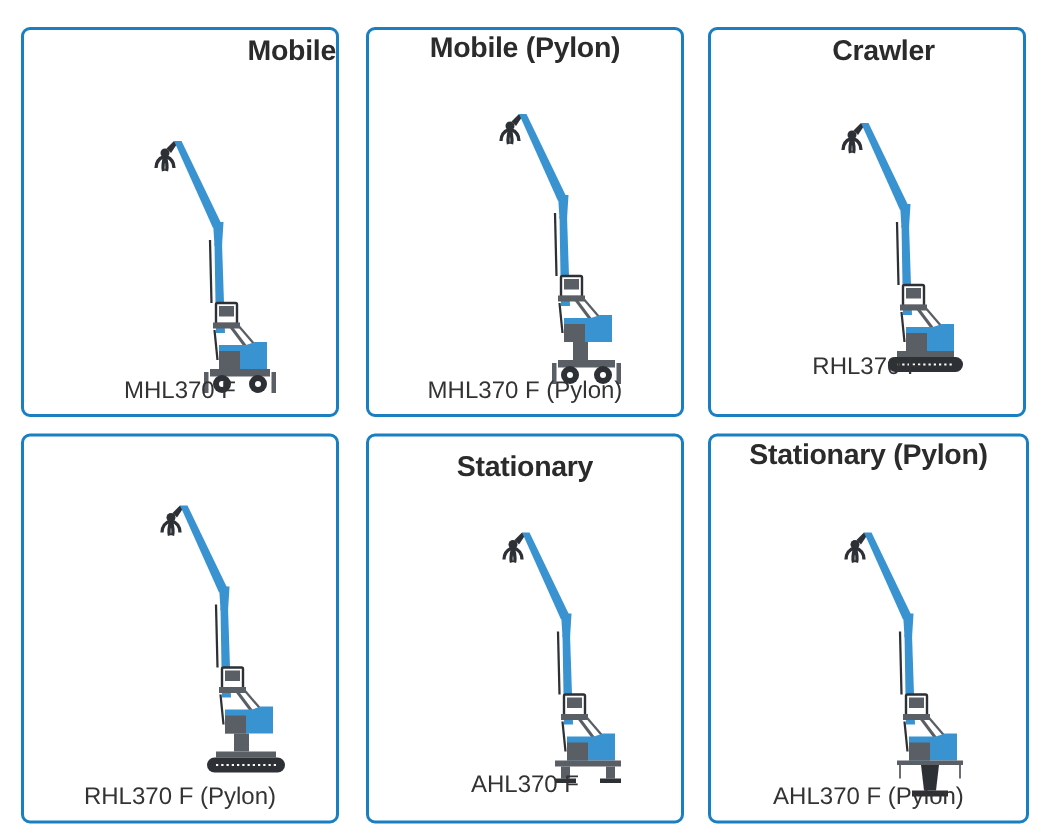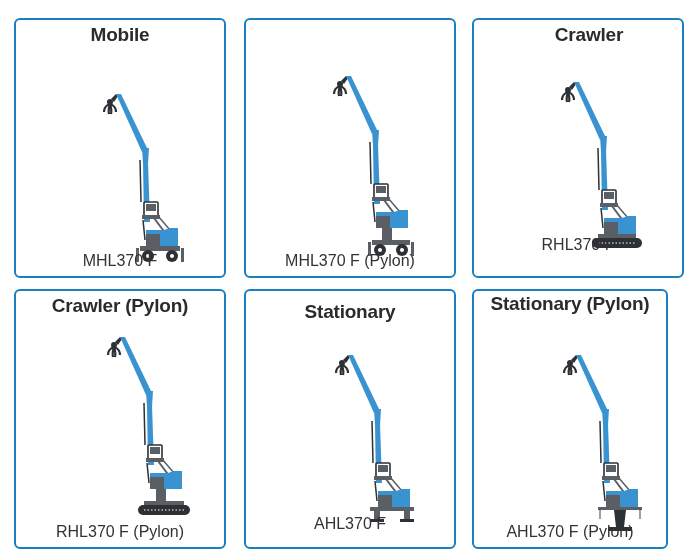--- a/index.html
+++ b/index.html
@@ -65,35 +65,36 @@
       <path d="M70 126 L82 140" stroke="#5a5f66" stroke-width="1.5"></path>
 
       <path d="M58 140 L76 140 L82 138 L90 138 L90 156 L58 156 Z" fill="#3a93d1"></path>
       <path d="M58 144 L72 144 L72 156 L58 156 Z" fill="#5a5f66"></path>
       <line x1="55" y1="130" x2="57" y2="150" stroke="#2d3035" stroke-width="1.5"></line>
     </g>
   </defs>
 </svg>
 
 <div class="card" style="left:14px; top:18px; width:212px; height:260px;">
-  <div class="card-title" style="top:4px;">Mobile</div>
+  <div class="card-title" style="top:4px;text-align:right;">Mobile</div>
   <svg class="machine" viewBox="0 0 100 175" style="left:72px; top:70px;">
     <use href="#upper"></use>
     <rect x="52" y="156" width="40" height="5" fill="#5a5f66"></rect>
     <circle cx="60" cy="166" r="6" fill="#2d3035"></circle>
       <circle cx="60" cy="166" r="2" fill="#ffffff"></circle>
     <circle cx="84" cy="166" r="6" fill="#2d3035"></circle>
       <circle cx="84" cy="166" r="2" fill="#ffffff"></circle>
     <rect x="48" y="158" width="3" height="14" fill="#5a5f66"></rect>
     <rect x="93" y="158" width="3" height="14" fill="#5a5f66"></rect>
   </svg>
   <div class="card-model" style="bottom:6px;">MHL370 F</div>
 </div>
 
 <div class="card" style="left:244px; top:18px; width:212px; height:260px;">
+  <div class="card-title" style="top:2px;">Mobile (Pylon)</div>
   <svg class="machine" viewBox="0 0 100 190" style="left:72px; top:52px; height:190px;">
     <use href="#upper"></use>
     <rect x="64" y="156" width="10" height="12" fill="#5a5f66"></rect>
     <rect x="54" y="168" width="38" height="5" fill="#5a5f66"></rect>
     <circle cx="62" cy="178" r="6" fill="#2d3035"></circle>
       <circle cx="62" cy="178" r="2" fill="#ffffff"></circle>
     <circle cx="84" cy="178" r="6" fill="#2d3035"></circle>
       <circle cx="84" cy="178" r="2" fill="#ffffff"></circle>
     <rect x="50" y="170" width="3" height="14" fill="#5a5f66"></rect>
     <rect x="93" y="170" width="3" height="14" fill="#5a5f66"></rect>
@@ -106,21 +107,20 @@
   <svg class="machine" viewBox="0 0 100 180" style="left:72px; top:58px; height:180px;">
     <use href="#upper"></use>
     <rect x="52" y="156" width="38" height="4" fill="#5a5f66"></rect>
     <rect x="46" y="160" width="50" height="10" rx="5" fill="#2d3035"></rect>
     <line x1="52" y1="165" x2="90" y2="165" stroke="#ffffff" stroke-width="1.2" stroke-dasharray="1.5 2"></line>
   </svg>
   <div class="card-model" style="bottom:22px;">RHL370 F</div>
 </div>
 
 <div class="card" style="left:14px; top:289px; width:212px; height:260px;">
-  <div class="card-title" style="top:4px;">Crawler (Pylon)</div>
   <svg class="machine" viewBox="0 0 100 190" style="left:76px; top:42px; height:190px;">
     <use href="#upper"></use>
     <rect x="64" y="156" width="10" height="12" fill="#5a5f66"></rect>
     <rect x="52" y="168" width="40" height="4" fill="#5a5f66"></rect>
     <rect x="46" y="172" width="52" height="10" rx="5" fill="#2d3035"></rect>
     <line x1="52" y1="177" x2="92" y2="177" stroke="#ffffff" stroke-width="1.2" stroke-dasharray="1.5 2"></line>
   </svg>
   <div class="card-model" style="bottom:6px;">RHL370 F (Pylon)</div>
 </div>
 
@@ -130,21 +130,21 @@
     <use href="#upper"></use>
     <rect x="50" y="156" width="44" height="4" fill="#5a5f66"></rect>
     <rect x="54" y="160" width="6" height="8" fill="#5a5f66"></rect>
     <rect x="84" y="160" width="6" height="8" fill="#5a5f66"></rect>
     <rect x="50" y="168" width="14" height="3" fill="#2d3035"></rect>
     <rect x="80" y="168" width="14" height="3" fill="#2d3035"></rect>
   </svg>
   <div class="card-model" style="bottom:14px;">AHL370 F</div>
 </div>
 
-<div class="card" style="left:472px; top:289px; width:196px; height:260px;">
+<div class="card" style="left:472px; top:289px; width:214px; height:260px;">
   <div class="card-title" style="top:2px;">Stationary (Pylon)</div>
   <svg class="machine" viewBox="0 0 100 185" style="left:74px; top:60px; height:185px;">
     <use href="#upper"></use>
     <rect x="50" y="156" width="44" height="3" fill="#5a5f66"></rect>
     <line x1="52" y1="159" x2="52" y2="168" stroke="#5a5f66" stroke-width="1.2"></line>
     <line x1="92" y1="159" x2="92" y2="168" stroke="#5a5f66" stroke-width="1.2"></line>
     <path d="M66 159 L78 159 L76 176 L68 176 Z" fill="#2d3035"></path>
     <rect x="60" y="176" width="24" height="4" fill="#2d3035"></rect>
   </svg>
   <div class="card-model" style="bottom:6px;">AHL370 F (Pylon)</div>

